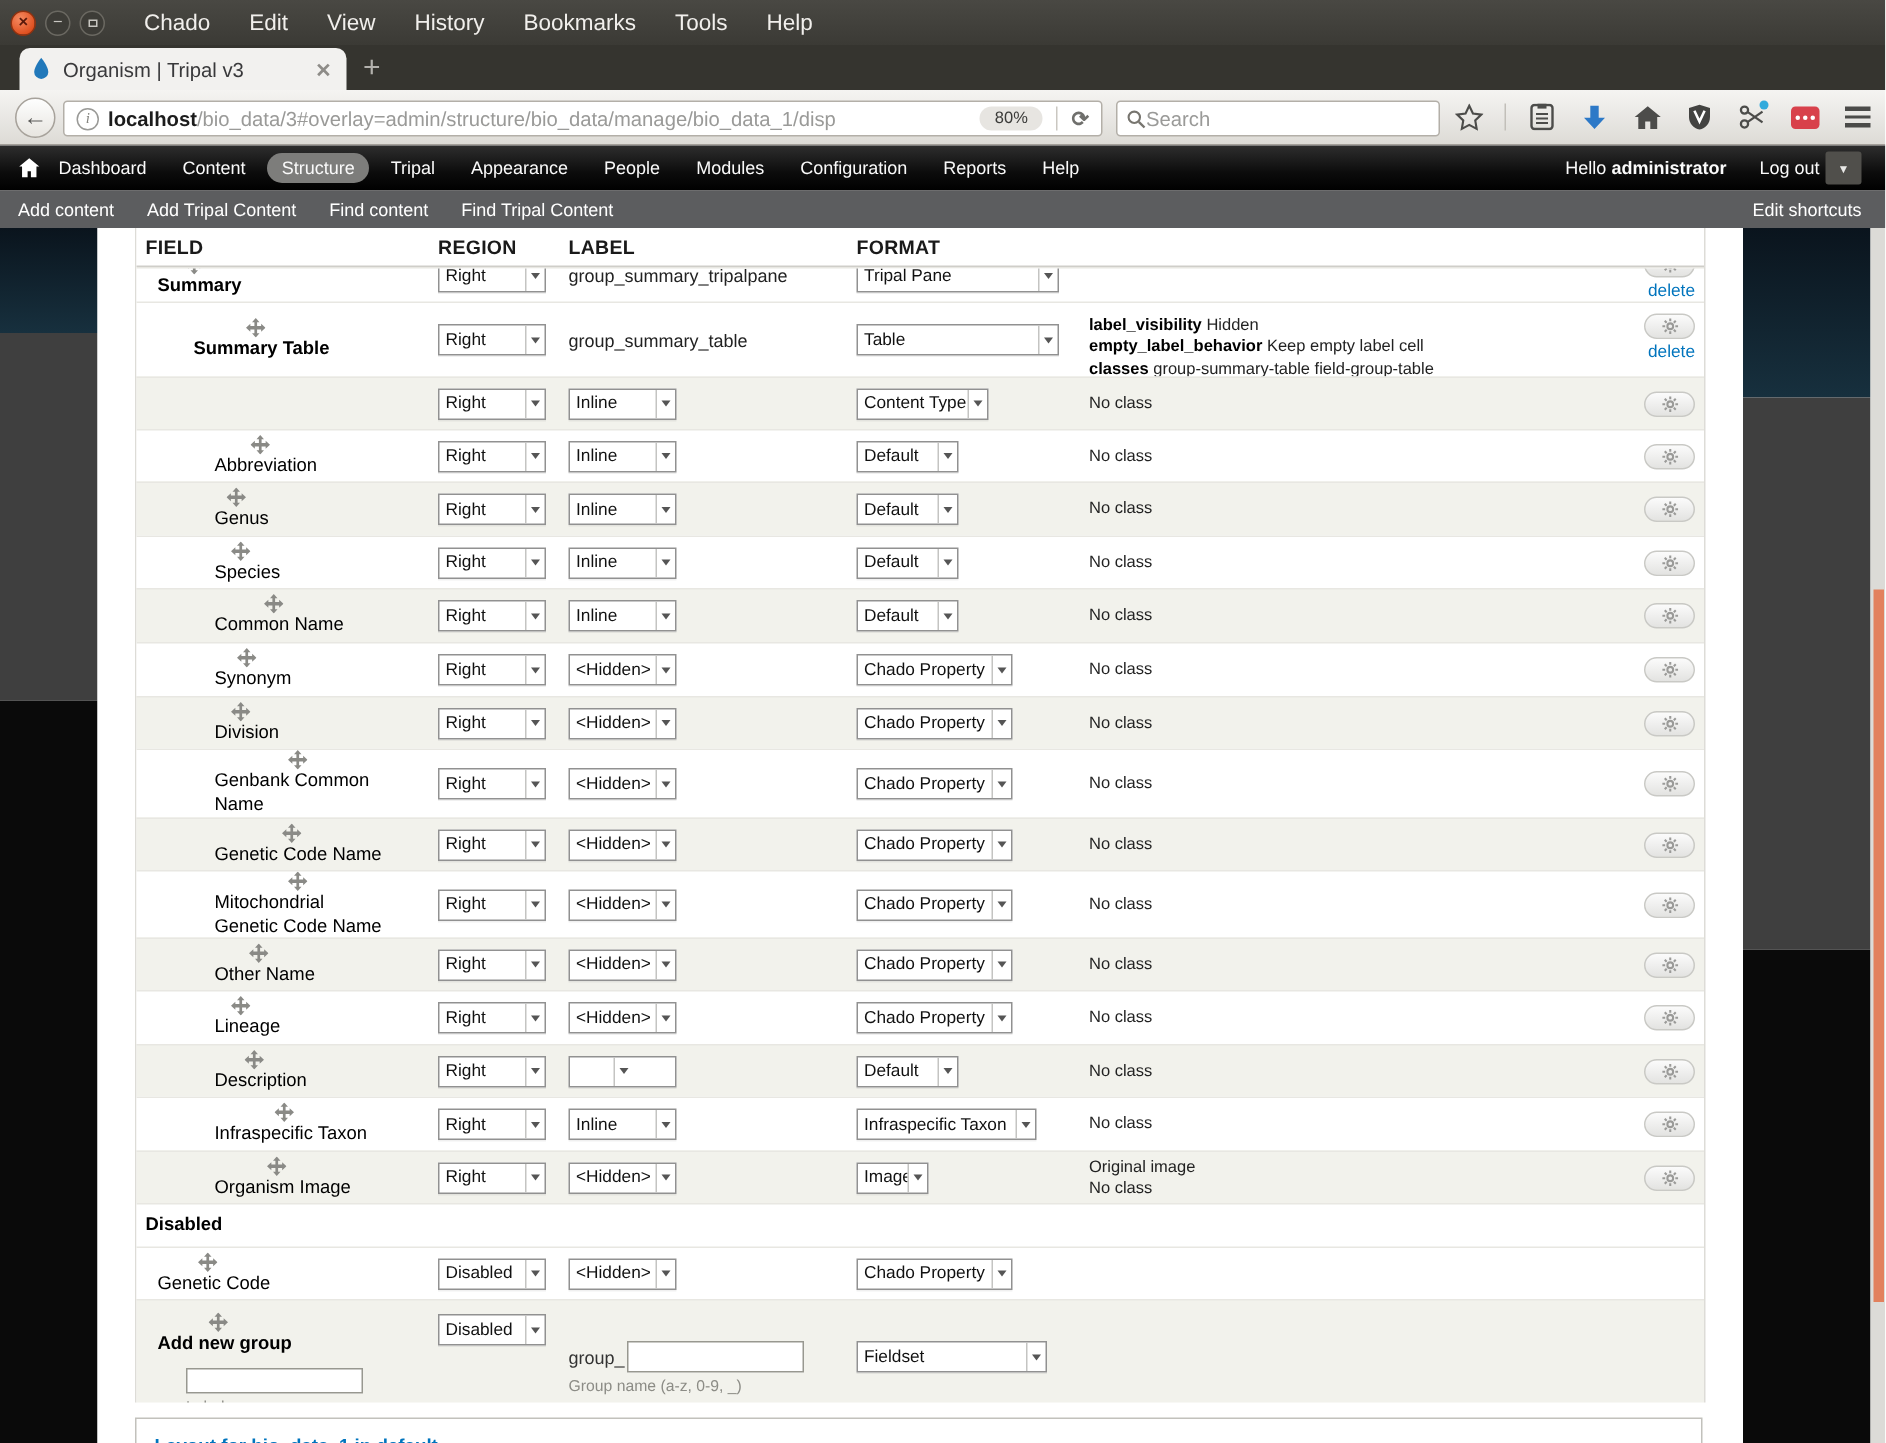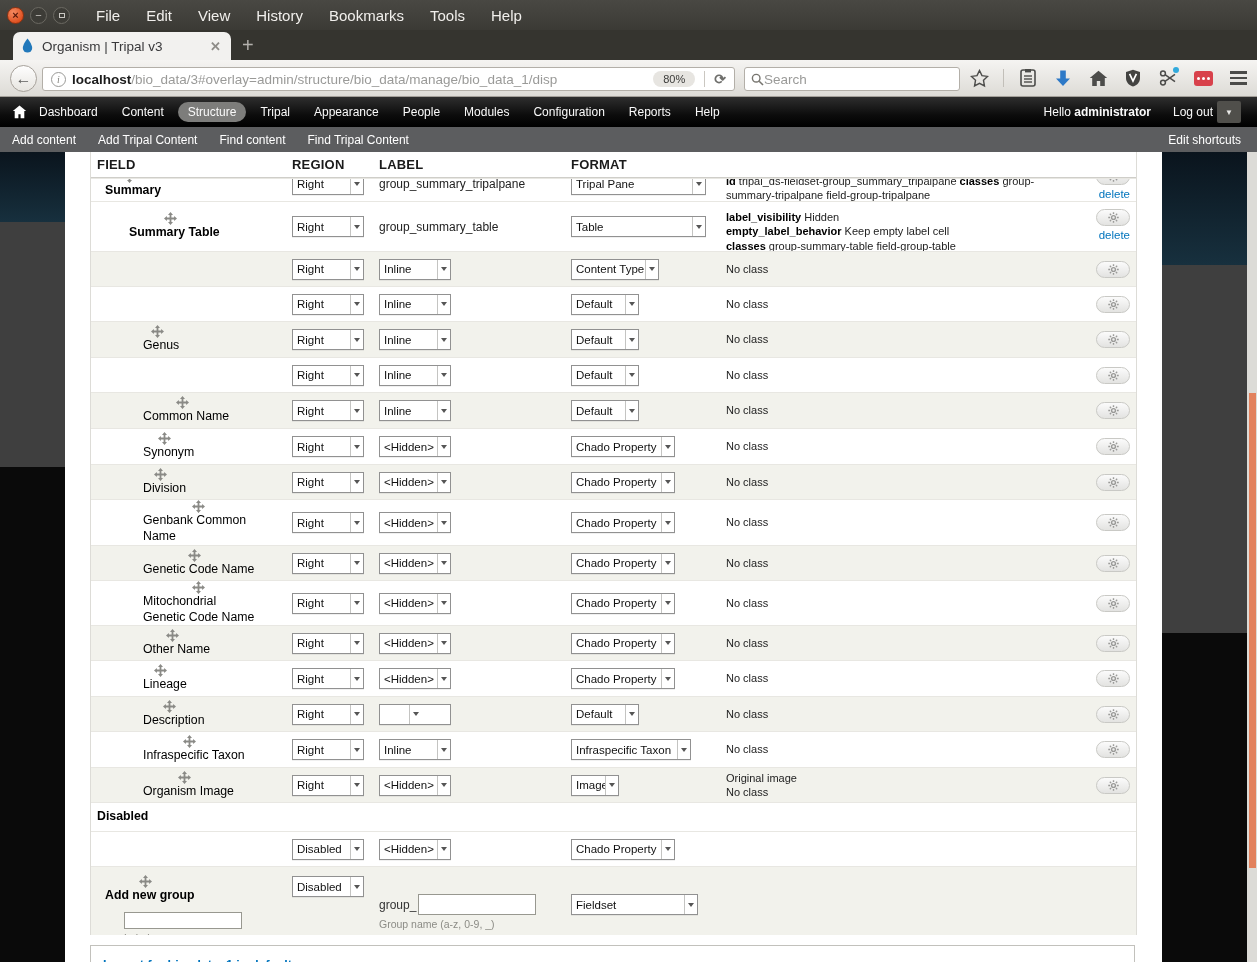--- a/index.html
+++ b/index.html
@@ -138,21 +138,21 @@
 
   <div class="titlebar">
     <div class="winbtns">
       <div class="winbtn close">×</div>
       <div class="winbtn minmax">−</div>
       <div class="winbtn minmax">
           <span class="sq"></span>
         </div>
     </div>
     <div class="menubar" id="menubar">
-        <span class="mitem">File</span>
+        <span class="mitem">Chado</span>
         <span class="mitem">Edit</span>
         <span class="mitem">View</span>
         <span class="mitem">History</span>
         <span class="mitem">Bookmarks</span>
         <span class="mitem">Tools</span>
         <span class="mitem">Help</span>
       </div>
   </div>
 
   <div class="tabbar">
@@ -313,25 +313,20 @@
             </div>
             <div class="col col-label">
               <span class="machine-name">group_summary_tripalpane</span>
             </div>
             <div class="col col-format">
               <span class="sel" style="width: 135px;">
                 <span class="sel-val">Tripal Pane</span>
                 <span class="sel-arr"></span>
               </span>
             </div>
-            <div class="col col-summary">
-              <div class="sum">
-                <div class="sum-line"><b>id</b><span> tripal_ds-fieldset-group_summary_tripalpane </span><b>classes</b><span> group-summary-tripalpane field-group-tripalpane</span></div>
-              </div>
-            </div>
             <div class="col col-actions">
               <span class="gearbtn">
                 <svg width="11" height="11" viewBox="0 0 12 12">
                   <g stroke="#9a9a98" stroke-width="1.5" fill="none">
                     <circle cx="6" cy="6" r="2.1"></circle>
                     <path d="M6 0.3v2M6 9.7v2M0.3 6h2M9.7 6h2M2 2l1.4 1.4M8.6 8.6L10 10M10 2L8.6 3.4M3.4 8.6L2 10"></path>
                   </g>
                 </svg>
               </span>
               <a class="del">delete</a>
@@ -421,20 +416,30 @@
                 <svg width="11" height="11" viewBox="0 0 12 12">
                   <g stroke="#9a9a98" stroke-width="1.5" fill="none">
                     <circle cx="6" cy="6" r="2.1"></circle>
                     <path d="M6 0.3v2M6 9.7v2M0.3 6h2M9.7 6h2M2 2l1.4 1.4M8.6 8.6L10 10M10 2L8.6 3.4M3.4 8.6L2 10"></path>
                   </g>
                 </svg>
               </span>
             </div>
           </div>
           <div class="row" style="height: 35px;">
+            <div class="col col-field" style="padding-left: 44px;">
+              <span class="namerow">
+                <span class="drag">
+                  <svg width="13" height="13" viewBox="0 0 13 13">
+                    <path fill="#8a8a86" d="M6.5 0 L9 2.9 H7.4 V5.4 H10.1 V3.9 L13 6.5 L10.1 9.1 V7.6 H7.4 V10.1 H9 L6.5 13 L4 10.1 H5.6 V7.6 H2.9 V9.1 L0 6.5 L2.9 3.9 V5.4 H5.6 V2.9 H4 Z"></path>
+                  </svg>
+                </span>
+                <span class="fname">Abbreviation</span>
+              </span>
+            </div>
             <div class="col col-region">
               <span class="sel" style="width: 72px;">
                 <span class="sel-val">Right</span>
                 <span class="sel-arr"></span>
               </span>
             </div>
             <div class="col col-label">
               <span class="sel" style="width: 72px;">
                 <span class="sel-val">Inline</span>
                 <span class="sel-arr"></span>
@@ -501,20 +506,30 @@
                 <svg width="11" height="11" viewBox="0 0 12 12">
                   <g stroke="#9a9a98" stroke-width="1.5" fill="none">
                     <circle cx="6" cy="6" r="2.1"></circle>
                     <path d="M6 0.3v2M6 9.7v2M0.3 6h2M9.7 6h2M2 2l1.4 1.4M8.6 8.6L10 10M10 2L8.6 3.4M3.4 8.6L2 10"></path>
                   </g>
                 </svg>
               </span>
             </div>
           </div>
           <div class="row" style="height: 35px;">
+            <div class="col col-field" style="padding-left: 44px;">
+              <span class="namerow">
+                <span class="drag">
+                  <svg width="13" height="13" viewBox="0 0 13 13">
+                    <path fill="#8a8a86" d="M6.5 0 L9 2.9 H7.4 V5.4 H10.1 V3.9 L13 6.5 L10.1 9.1 V7.6 H7.4 V10.1 H9 L6.5 13 L4 10.1 H5.6 V7.6 H2.9 V9.1 L0 6.5 L2.9 3.9 V5.4 H5.6 V2.9 H4 Z"></path>
+                  </svg>
+                </span>
+                <span class="fname">Species</span>
+              </span>
+            </div>
             <div class="col col-region">
               <span class="sel" style="width: 72px;">
                 <span class="sel-val">Right</span>
                 <span class="sel-arr"></span>
               </span>
             </div>
             <div class="col col-label">
               <span class="sel" style="width: 72px;">
                 <span class="sel-val">Inline</span>
                 <span class="sel-arr"></span>
@@ -1037,20 +1052,30 @@
                 </svg>
               </span>
             </div>
           </div>
           <div class="row" style="height: 29px;">
             <div class="col col-field" style="padding-left: 6px;">
               <span class="fname bold" style="margin-left: 0px;">Disabled</span>
             </div>
           </div>
           <div class="row" style="height: 35px;">
+            <div class="col col-field" style="padding-left: 6px;">
+              <span class="namerow">
+                <span class="drag">
+                  <svg width="13" height="13" viewBox="0 0 13 13">
+                    <path fill="#8a8a86" d="M6.5 0 L9 2.9 H7.4 V5.4 H10.1 V3.9 L13 6.5 L10.1 9.1 V7.6 H7.4 V10.1 H9 L6.5 13 L4 10.1 H5.6 V7.6 H2.9 V9.1 L0 6.5 L2.9 3.9 V5.4 H5.6 V2.9 H4 Z"></path>
+                  </svg>
+                </span>
+                <span class="fname">Genetic Code</span>
+              </span>
+            </div>
             <div class="col col-region">
               <span class="sel" style="width: 72px;">
                 <span class="sel-val">Disabled</span>
                 <span class="sel-arr"></span>
               </span>
             </div>
             <div class="col col-label">
               <span class="sel" style="width: 72px;">
                 <span class="sel-val">&lt;Hidden&gt;</span>
                 <span class="sel-arr"></span>

